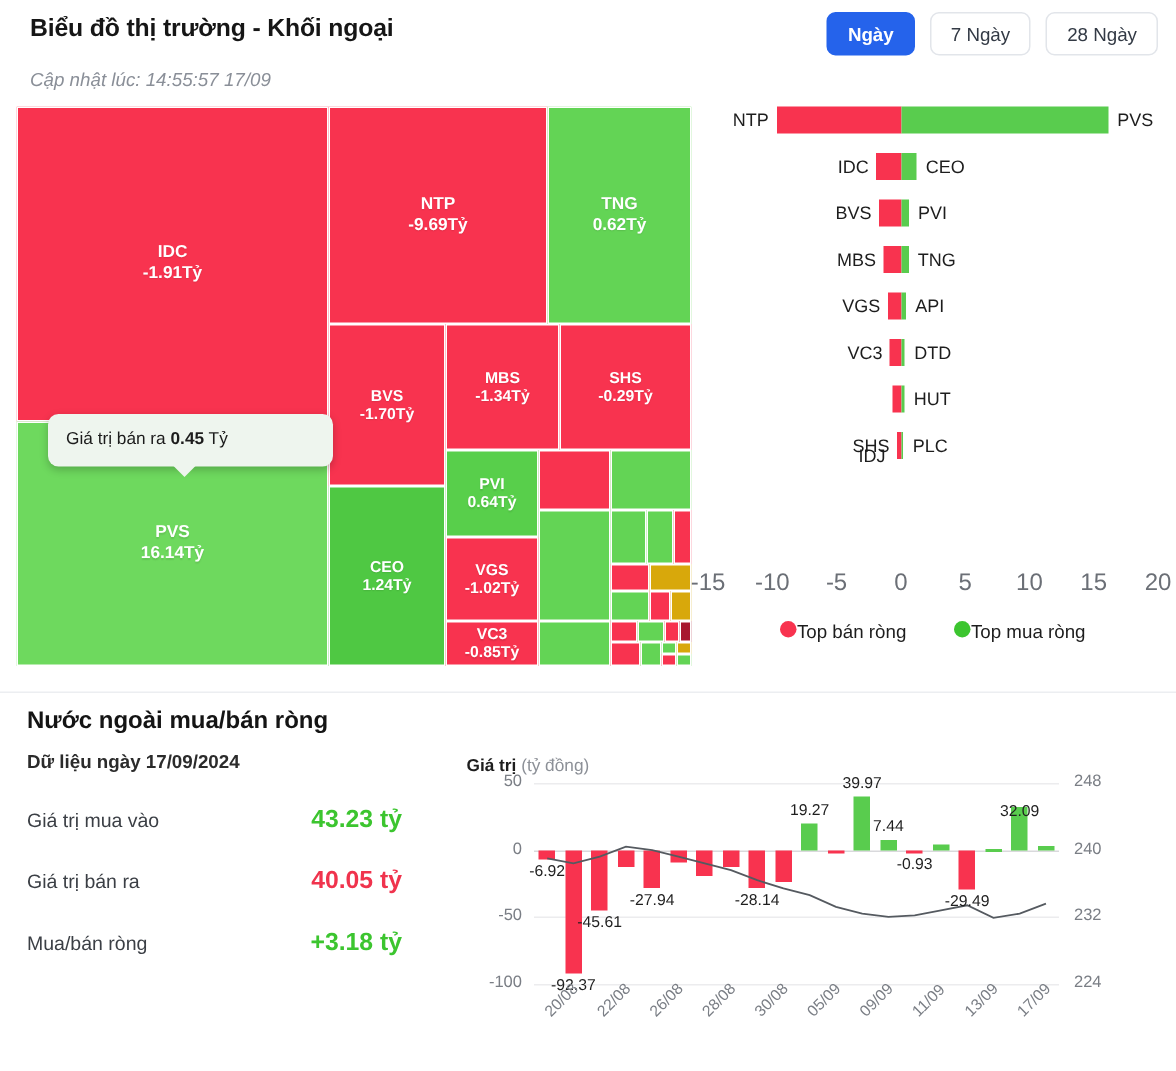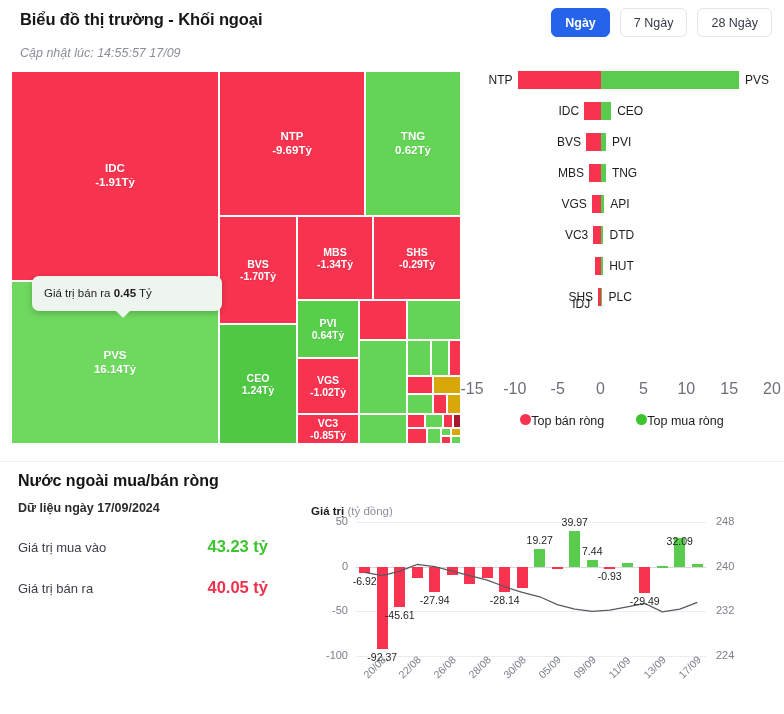--- a/index.html
+++ b/index.html
@@ -301,20 +301,24 @@
     <div id="net-title">Nước ngoài mua/bán ròng</div>
     <div id="net-sub">Dữ liệu ngày 17/09/2024</div>
     <div id="net-rows">
         <div class="net-row">
           <div class="net-lab">Giá trị mua vào</div>
           <div class="net-val" style="color: rgb(60, 197, 47);">43.23 tỷ</div>
         </div>
         <div class="net-row">
           <div class="net-lab">Giá trị bán ra</div>
           <div class="net-val" style="color: rgb(240, 51, 77);">40.05 tỷ</div>
+        </div>
+        <div class="net-row">
+          <div class="net-lab">Mua/bán ròng</div>
+          <div class="net-val" style="color: rgb(60, 197, 47);">+3.18 tỷ</div>
         </div>
       </div>
   </div>
 
   <div id="combo">
     <div id="combo-ytitle">
       <b>Giá trị</b>
       <span>(tỷ đồng)</span>
     </div>
     <div id="combo-plot">

